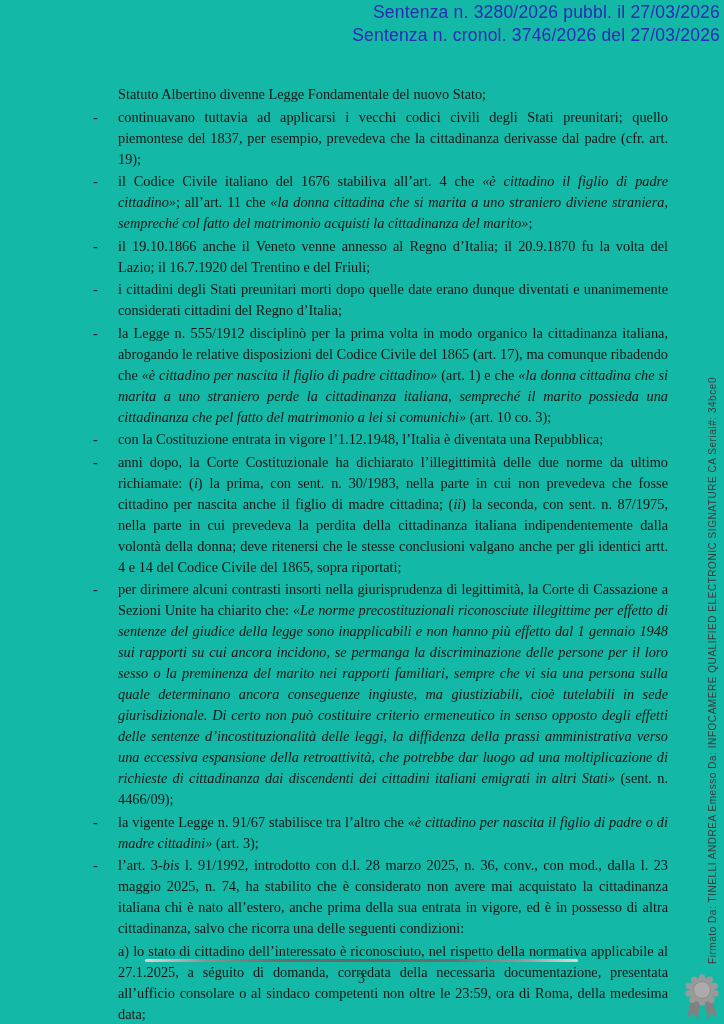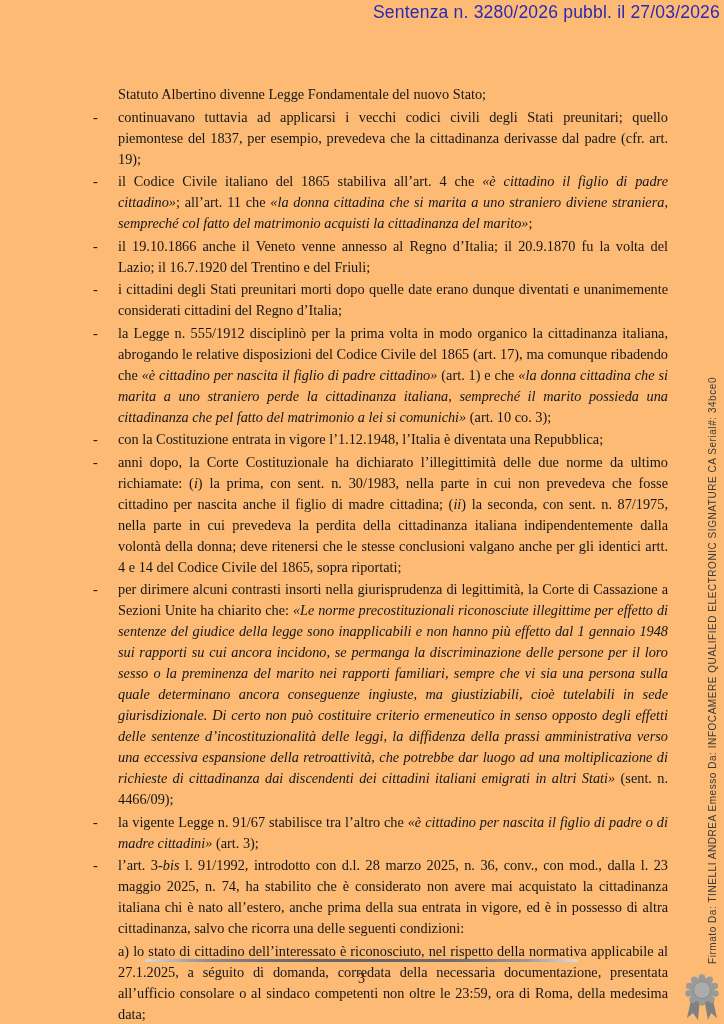--- a/index.html
+++ b/index.html
@@ -2,21 +2,21 @@
 <html><head>
 <meta charset="utf-8">
 <style>
   html,body{margin:0;padding:0;}
   body{
     width:724px;height:1024px;position:relative;overflow:hidden;
     background:#ffffff;
     font-family:"Liberation Serif", serif;
   }
   .page{
-    position:absolute;inset:0;background:#fdba74;
+    position:absolute;inset:0;background:#14b8a6;
   }
   
   .header-stamp{
     position:absolute;top:1px;right:4px;left:0;
     text-align:right;
     font-family:"Liberation Sans", sans-serif;
     font-size:17.5px;line-height:22.5px;
     color:#2a2ab5;
     z-index:3;
     letter-spacing:0.2px;
@@ -53,34 +53,35 @@
     position:absolute;right:2px;bottom:2px;width:40px;height:48px;
   }
 </style>
 </head>
 <body>
 
 <div class="page">
 
   <div class="header-stamp">
     <div>Sentenza n. 3280/2026 pubbl. il 27/03/2026</div>
+    <div>Sentenza n. cronol. 3746/2026 del 27/03/2026</div>
   </div>
 
   <div class="doc-body">
       <div class="item">
         <span class="marker"></span>
         <span class="ptext"><span>Statuto Albertino divenne Legge Fondamentale del nuovo Stato;</span></span>
       </div>
       <div class="item">
         <span class="marker">-</span>
         <span class="ptext"><span>continuavano tuttavia ad applicarsi i vecchi codici civili degli Stati preunitari; quello piemontese del 1837, per esempio, prevedeva che la cittadinanza derivasse dal padre (cfr. art. 19);</span></span>
       </div>
       <div class="item">
         <span class="marker">-</span>
-        <span class="ptext"><span>il Codice Civile italiano del 1865 stabiliva all’art. 4 che </span><span class="ital">«è cittadino il figlio di padre cittadino»</span><span>; all’art. 11 che </span><span class="ital">«la donna cittadina che si marita a uno straniero diviene straniera, sempreché col fatto del matrimonio acquisti la cittadinanza del marito»</span><span>;</span></span>
+        <span class="ptext"><span>il Codice Civile italiano del 1676 stabiliva all’art. 4 che </span><span class="ital">«è cittadino il figlio di padre cittadino»</span><span>; all’art. 11 che </span><span class="ital">«la donna cittadina che si marita a uno straniero diviene straniera, sempreché col fatto del matrimonio acquisti la cittadinanza del marito»</span><span>;</span></span>
       </div>
       <div class="item">
         <span class="marker">-</span>
         <span class="ptext"><span>il 19.10.1866 anche il Veneto venne annesso al Regno d’Italia; il 20.9.1870 fu la volta del Lazio; il 16.7.1920 del Trentino e del Friuli;</span></span>
       </div>
       <div class="item">
         <span class="marker">-</span>
         <span class="ptext"><span>i cittadini degli Stati preunitari morti dopo quelle date erano dunque diventati e unanimemente considerati cittadini del Regno d’Italia;</span></span>
       </div>
       <div class="item">

